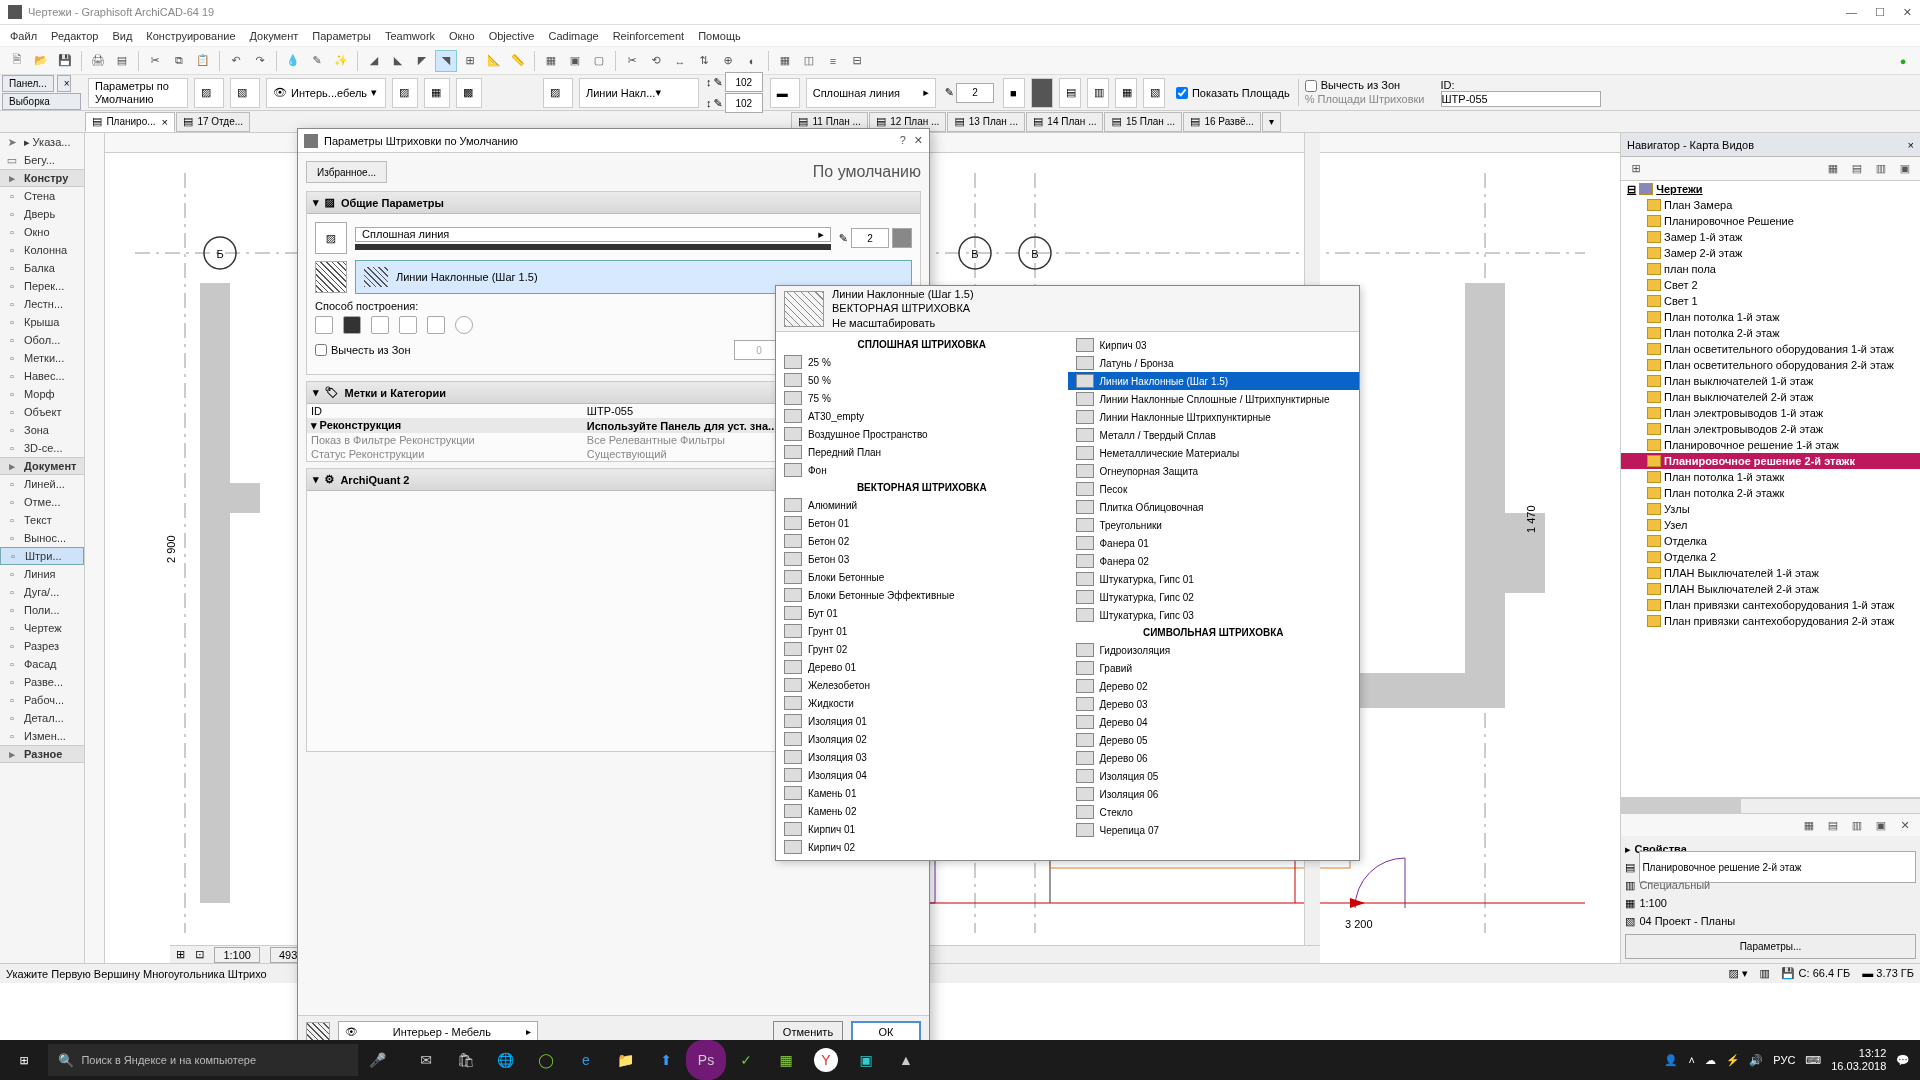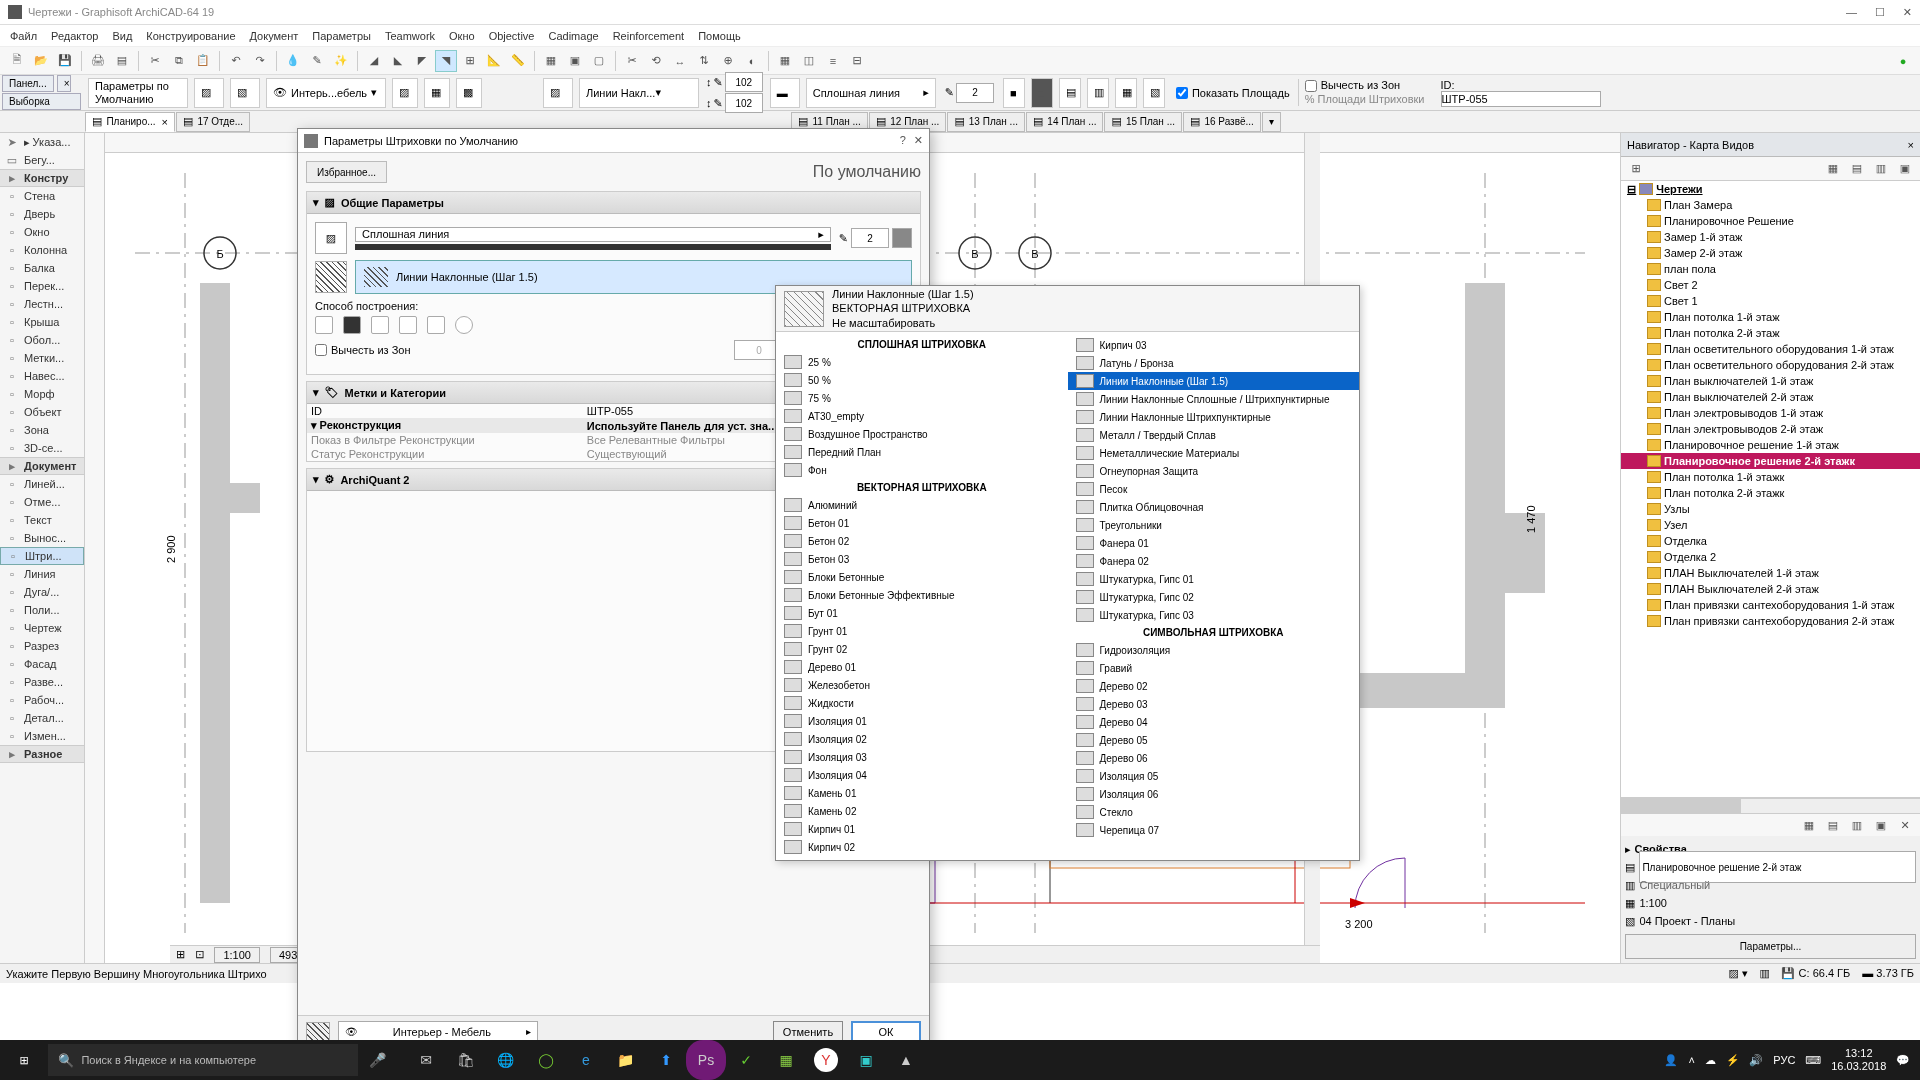--- a/index.html
+++ b/index.html
@@ -91,21 +91,21 @@
 .pop-item .sw { width:18px; height:14px; border:1px solid #888; background:#ddd; flex-shrink:0;}
 .pop-item.sel { background:#0a64c8; color:#fff;}
 
 
 .taskbar { position:absolute; bottom:0; left:0; right:0; height:40px; background:#1b1b1b; display:flex; align-items:center; z-index:100;}
 .task-start { width:48px; height:40px; display:flex; align-items:center; justify-content:center; color:#fff;}
 .search-box { height:32px; width:310px; background:#2a2a2a; color:#bbb; display:flex; align-items:center; padding:0 10px; font-size:13px;}
 .task-icons { display:flex; gap:0; margin-left:8px;}
 .tico { width:40px; height:40px; display:flex; align-items:center; justify-content:center; color:#ccc; font-size:14px;}
 .tray { margin-left:auto; display:flex; align-items:center; gap:10px; padding:0 10px; color:#fff; font-size:10px;}
-.clock { text-align:center; line-height:1.2;}
+.clock { text-align:right; line-height:1.2;}
 
 input[type=text]{font-family:inherit;}
 </style>
 </head>
 <body>
 
 <div class="titlebar">
   <div class="app-icon"></div>
   <div class="title">Чертежи - Graphisoft ArchiCAD-64 19</div>
   <div class="winbtns">

